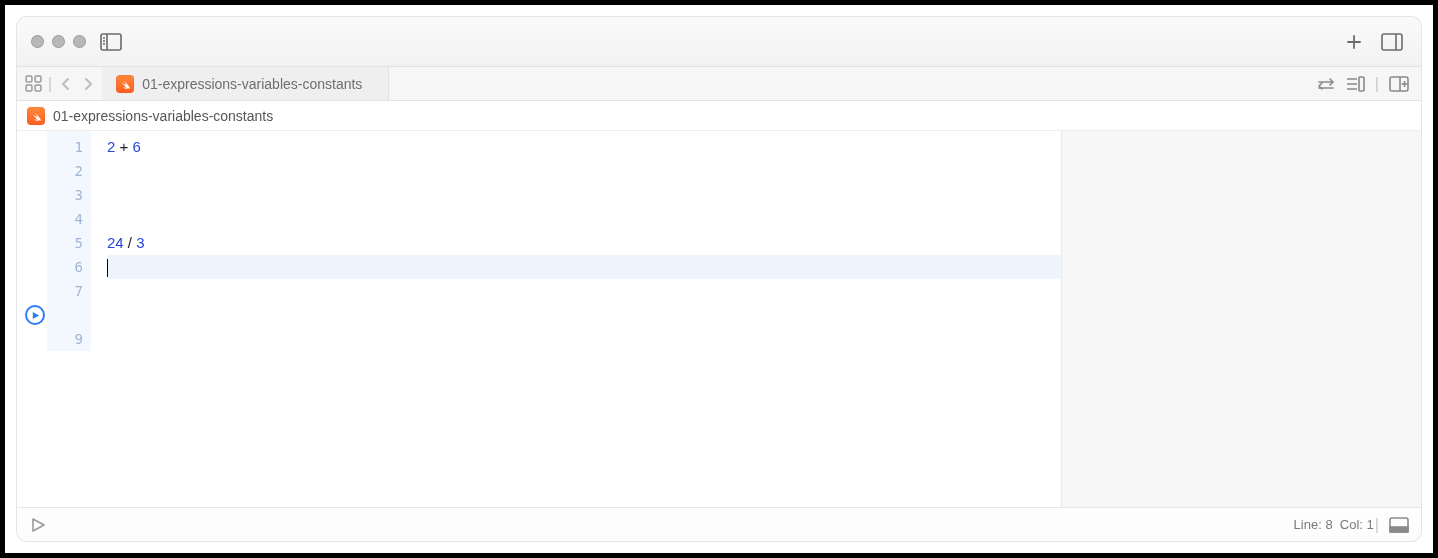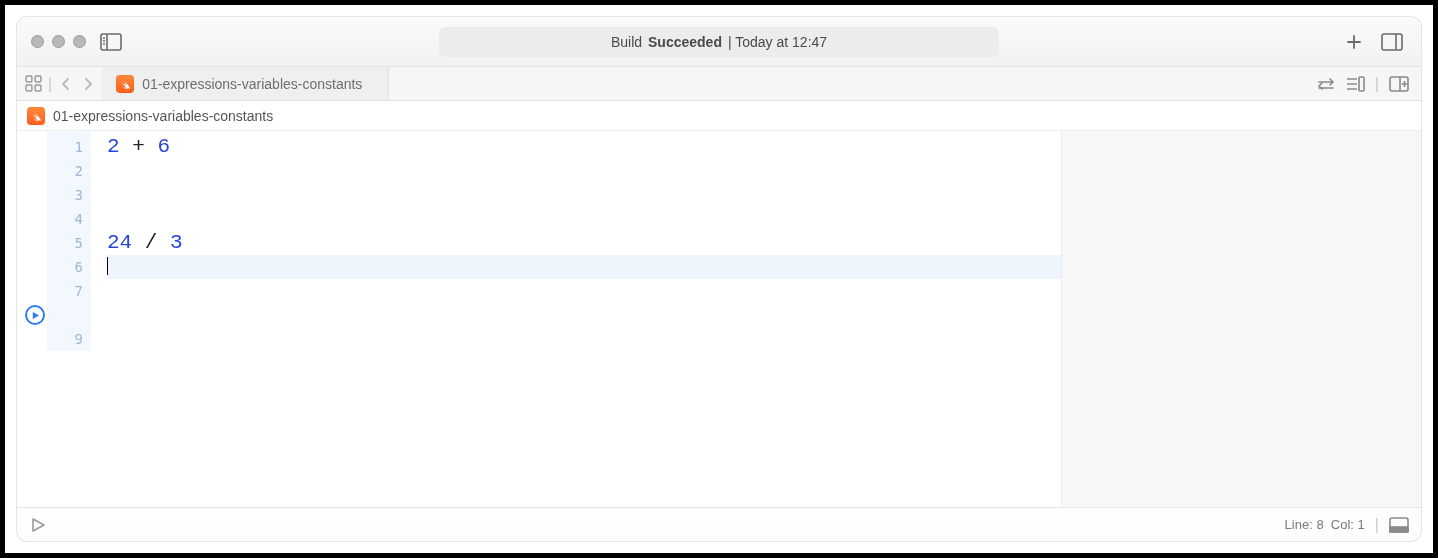--- a/index.html
+++ b/index.html
@@ -144,22 +144,22 @@
       display:flex; align-items:center; justify-content:center;
     }
     .play-badge svg { width: 9px; height: 9px; }
     .gutter-outer {
       position: relative;
       padding-left: 30px;
     }
     .code {
       flex: 1;
       padding: 4px 0 0 16px;
-      font-family: Liberation Mono, monospace;
-      font-size: 21px;
+      font-family: Liberation Sans, sans-serif;
+      font-size: 15px;
       color: #222;
     }
     .code .row { height: 24px; line-height: 24px; white-space: pre; }
     .code .row.current { background: #eef5fd; }
     .num { color: #2846d8; }
     .op { color: #222; }
     .caret {
       display:inline-block; width:1px; height:18px; background:#000; vertical-align:middle;
       animation: blink 1s step-start infinite;
     }
@@ -173,21 +173,21 @@
     .bottom {
       height: 34px;
       border-top: 1px solid #e6e6e6;
       background: #fdfdfd;
       display: flex;
       align-items: center;
       padding: 0 12px;
       color: #888;
     }
     .bottom .spacer { flex: 1; }
-    .bottom .pos { font-size: 13px; color: #7a7a7a; margin-right: 10px; }
+    .bottom .pos { font-size: 13px; color: #7a7a7a; margin-right: 1px; }
     .icon svg { display:block; }
     .swift-icon {
       width: 18px; height: 18px; border-radius: 4px;
       background: linear-gradient(180deg,#ff8a3c,#ff5e1f);
       display:flex; align-items:center; justify-content:center;
       box-shadow: inset 0 0 0 0.5px rgba(0,0,0,0.1);
     }
     .swift-icon svg { width: 12px; height: 12px; }
     .divider { color:#c9c9c9; }
   </style>
@@ -206,25 +206,20 @@
       <div class="toolbar-btn icon">
         <svg width="22" height="18" viewBox="0 0 22 18" fill="none" stroke="#6b6b6b" stroke-width="1.6">
           <rect x="1" y="1" width="20" height="16" rx="2"></rect>
             <line x1="7" y1="1" x2="7" y2="17"></line>
           <line x1="3" y1="5" x2="5" y2="5"></line>
             <line x1="3" y1="8" x2="5" y2="8"></line>
             <line x1="3" y1="11" x2="5" y2="11"></line>
         </svg>
       </div>
 
-      <div class="status-pill">
-        <span>Build</span>
-        <strong>Succeeded</strong>
-        <span>| Today at 12:47</span>
-      </div>
 
       <div style="margin-left:auto; display:flex; gap:8px;">
         <div class="toolbar-btn icon">
           <svg width="18" height="18" viewBox="0 0 18 18" stroke="#6b6b6b" stroke-width="1.8" stroke-linecap="round">
             <line x1="9" y1="3" x2="9" y2="15"></line>
               <line x1="3" y1="9" x2="15" y2="9"></line>
           </svg>
         </div>
         <div class="toolbar-btn icon">
           <svg width="22" height="18" viewBox="0 0 22 18" fill="none" stroke="#6b6b6b" stroke-width="1.6">

